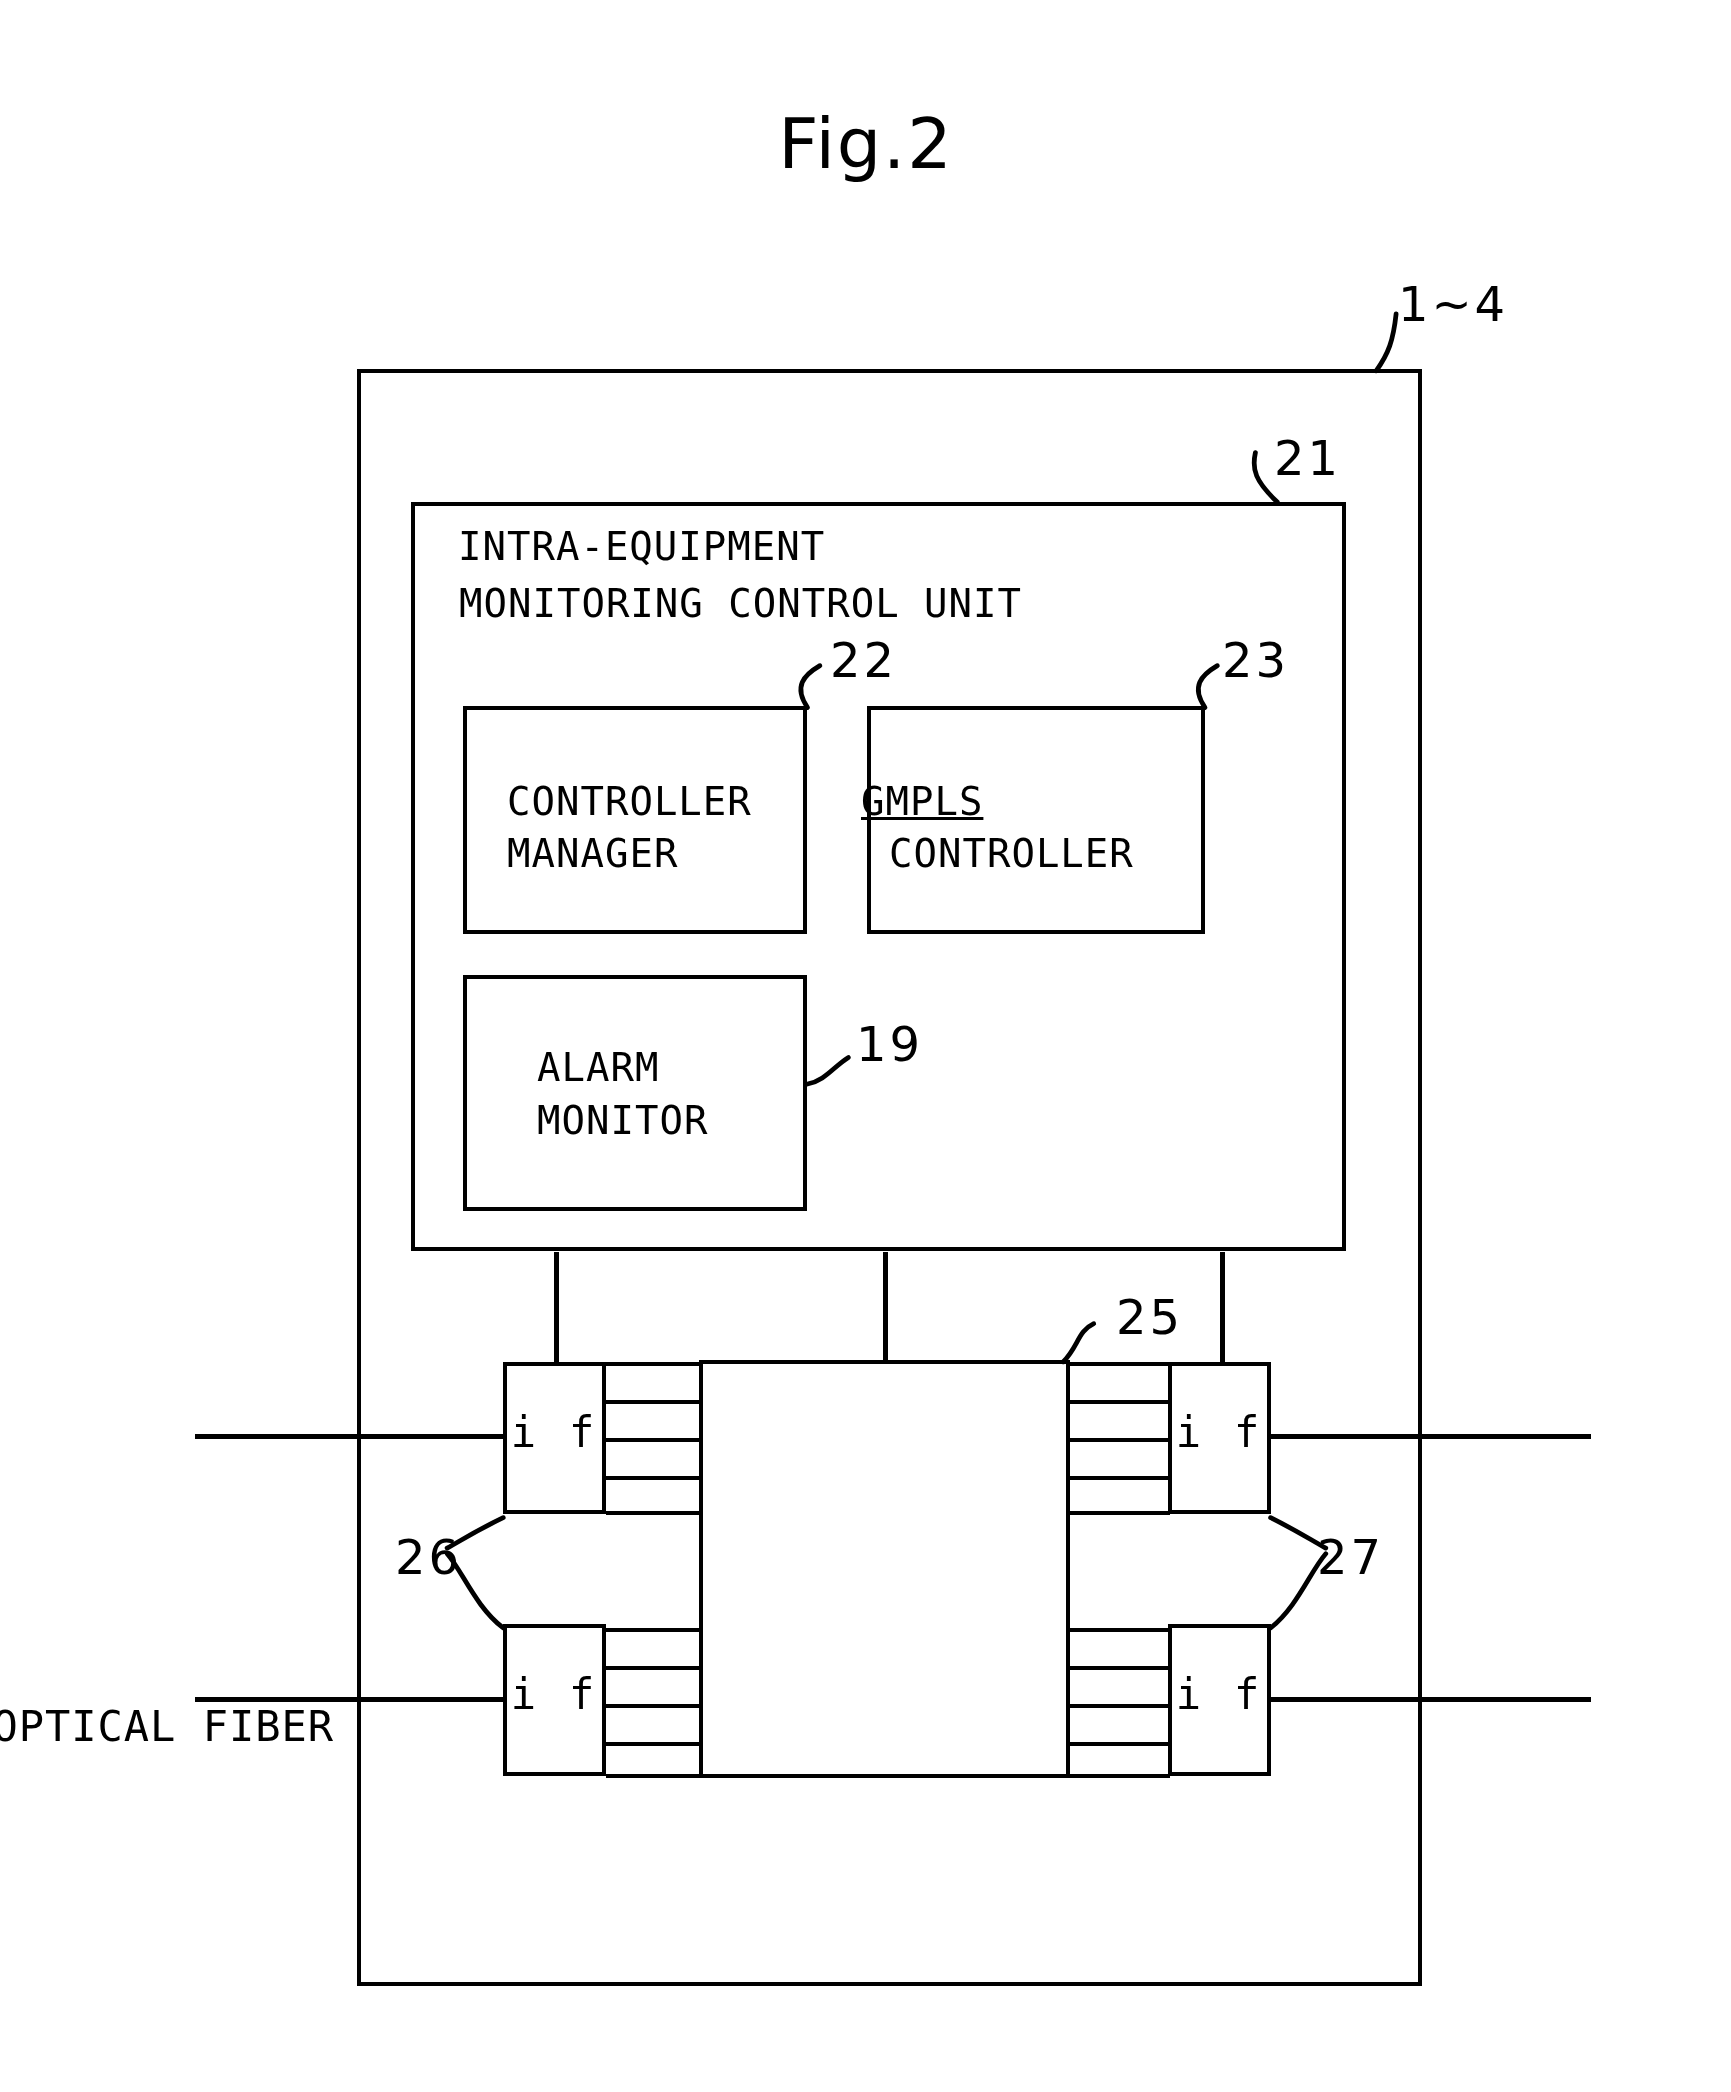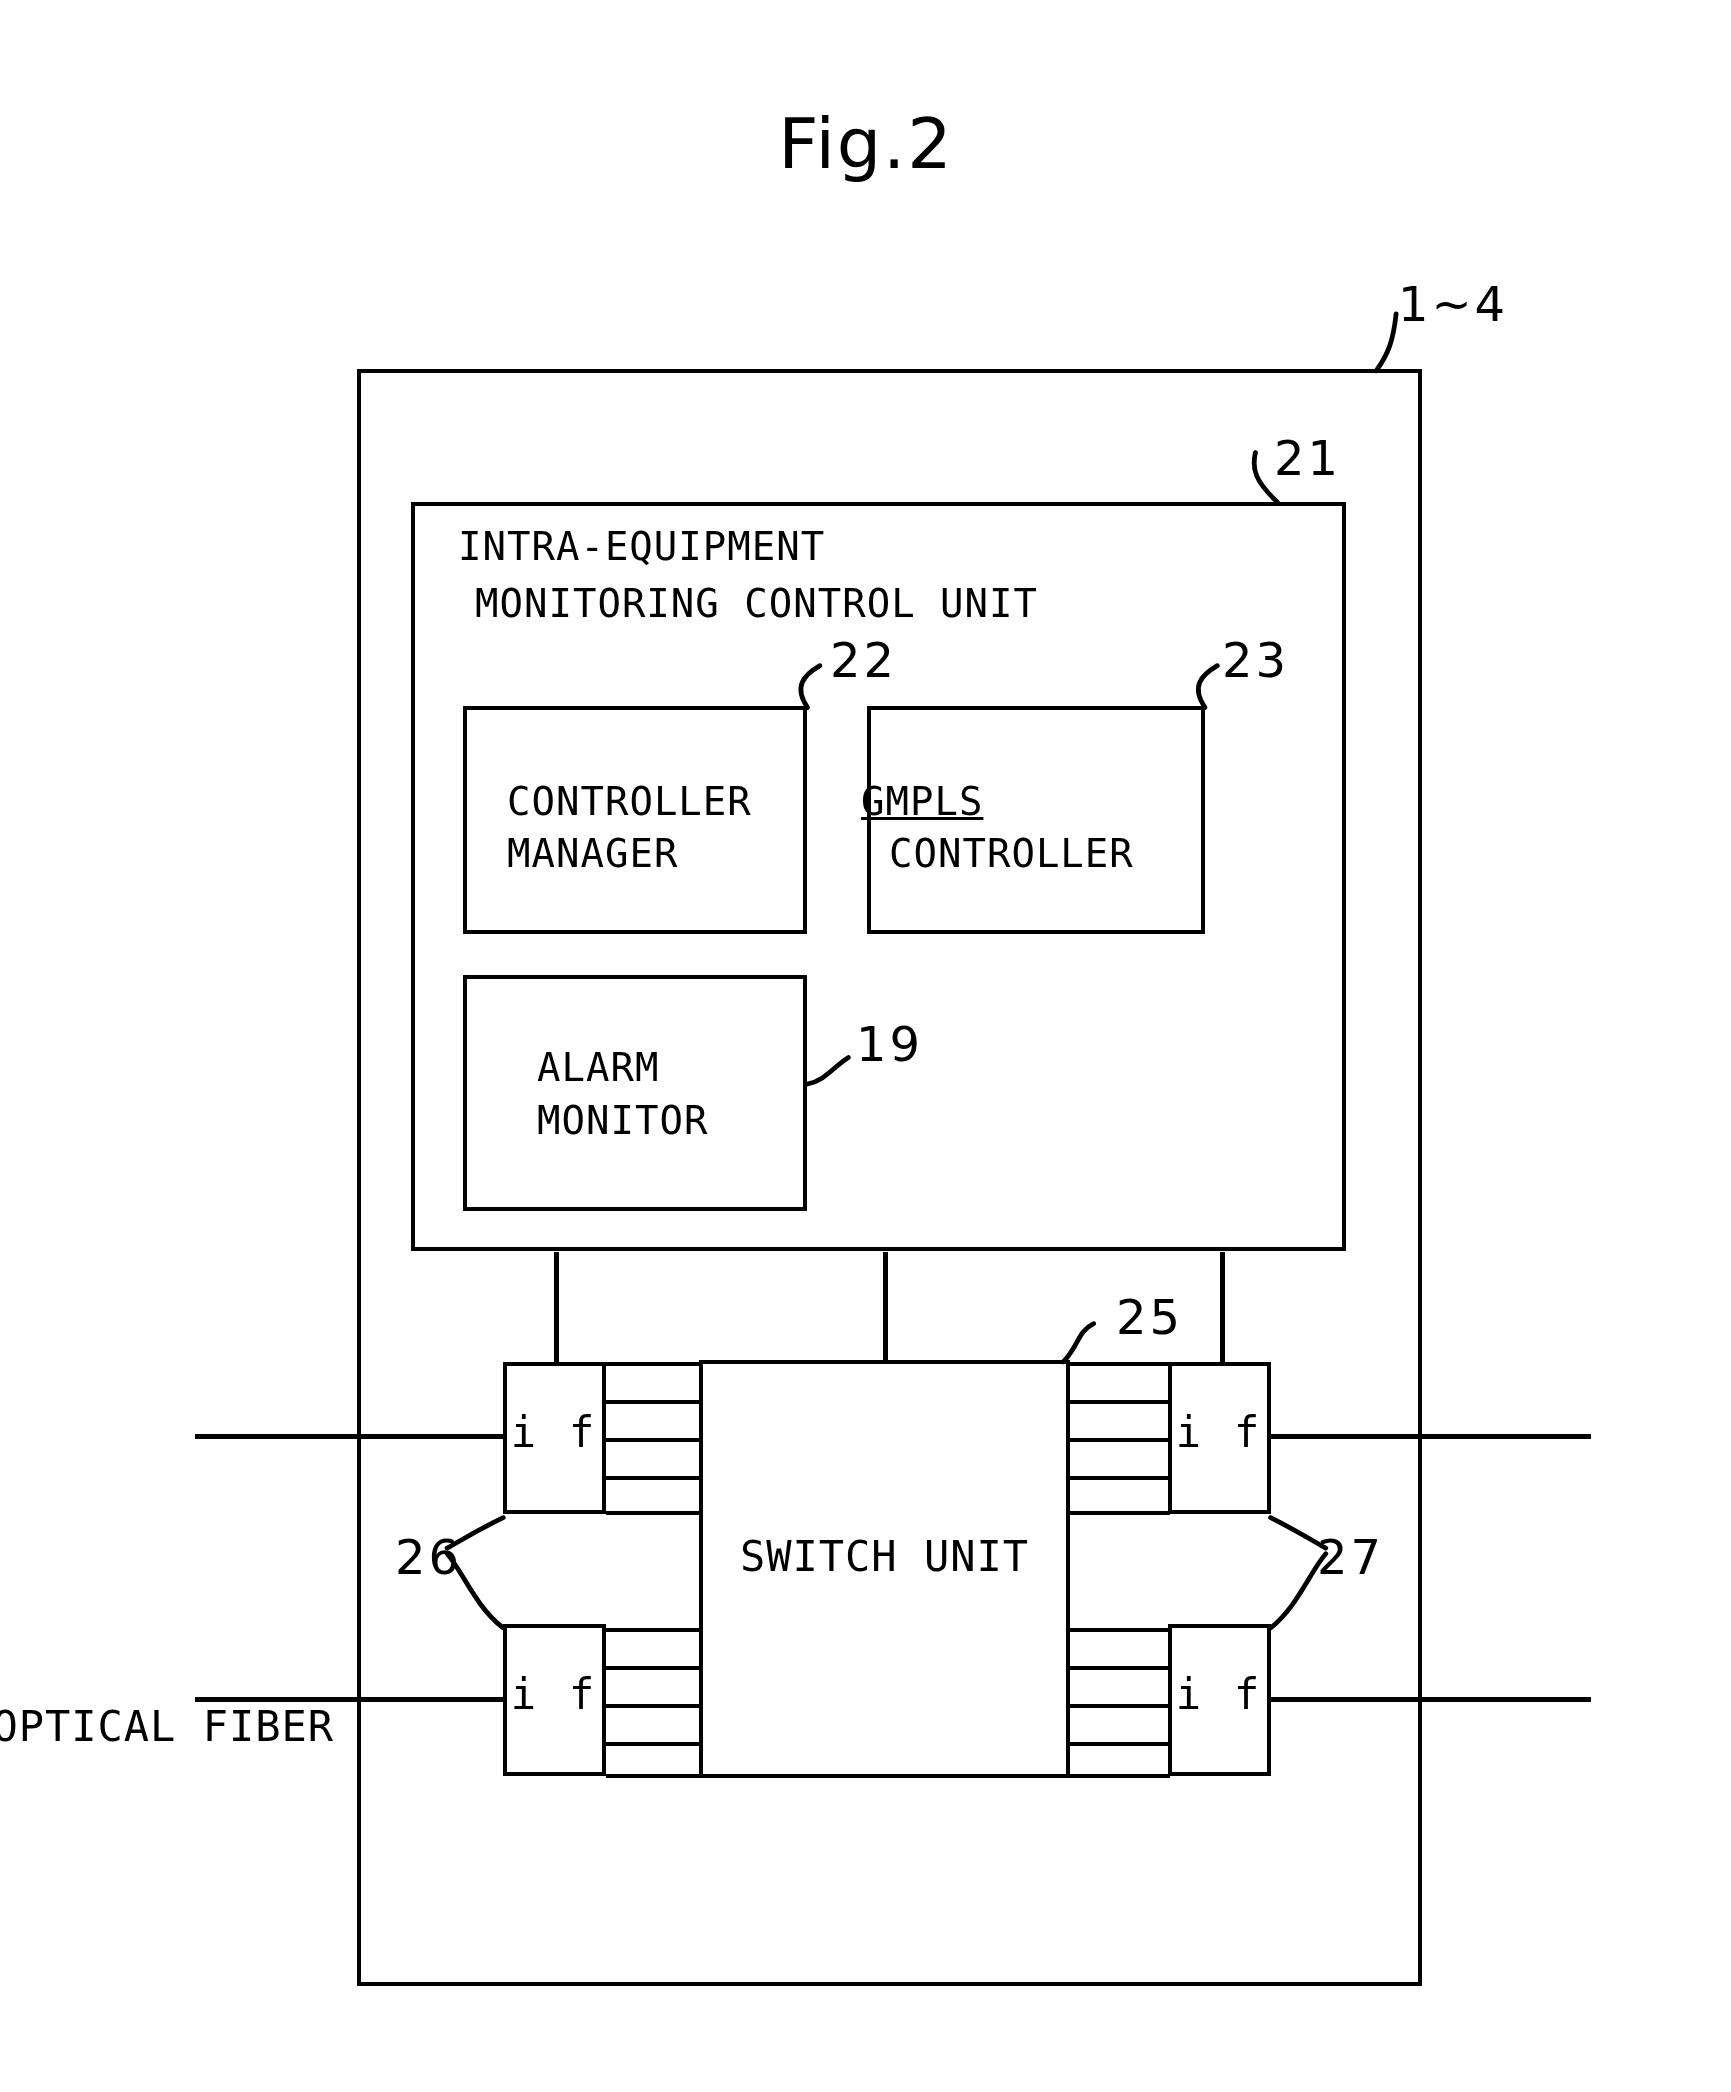--- a/index.html
+++ b/index.html
@@ -111,21 +111,21 @@
 
   <div class="fig-title">Fig.2</div>
 
   <div class="box" style="left:357px; top:369px; width:1065px; height:1617px;"></div>
 
   <div class="ref" style="left:1398px; top:276px;">1~4</div>
 
   <div class="box" style="left:411px; top:502px; width:935px; height:749px;"></div>
 
   <div class="boxlabel" style="left:458px; top:523px;">INTRA-EQUIPMENT</div>
-  <div class="boxlabel" style="left:475px; top:580px;">MONITORING CONTROL UNIT</div>
+  <div class="boxlabel" style="left:459px; top:580px;">MONITORING CONTROL UNIT</div>
 
   <div class="ref" style="left:1274px; top:430px;">21</div>
 
   <div class="box" style="left:463px; top:706px; width:344px; height:228px;"></div>
   <div class="boxlabel" style="left:507px; top:778px;">CONTROLLER</div>
   <div class="boxlabel" style="left:507px; top:830px;">MANAGER</div>
   <div class="ref" style="left:830px; top:632px;">22</div>
 
   <div class="box" style="left:867px; top:706px; width:338px; height:228px;"></div>
   <div class="boxlabel" style="left:861px; top:778px;text-decoration:underline;">GMPLS</div>
@@ -135,21 +135,20 @@
   <div class="box" style="left:463px; top:975px; width:344px; height:236px;"></div>
   <div class="boxlabel" style="left:537px; top:1044px;">ALARM</div>
   <div class="boxlabel" style="left:537px; top:1097px;">MONITOR</div>
   <div class="ref" style="left:856px; top:1016px;">19</div>
 
   <div class="vline" style="left:554px; top:1252px; height:112px;"></div>
   <div class="vline" style="left:883px; top:1252px; height:112px;"></div>
   <div class="vline" style="left:1220px; top:1252px; height:112px;"></div>
 
   <div class="box" style="left:699px; top:1360px; width:371px; height:418px;"></div>
-  <div class="boxlabel centered-label" style="left:699px; top:1533px; width:371px; font-size:42px;">SWITCH UNIT</div>
   <div class="ref" style="left:1094px; top:1289px;margin-left:22px;">25</div>
 
   <div class="box" style="left:503px; top:1362px; width:103px; height:152px;">
     <div class="iflabel" style="left:0; top:42px;">i f</div>
   </div>
 
   <div class="box" style="left:503px; top:1624px; width:103px; height:152px;">
     <div class="iflabel" style="left:0; top:42px;">i f</div>
   </div>
 

